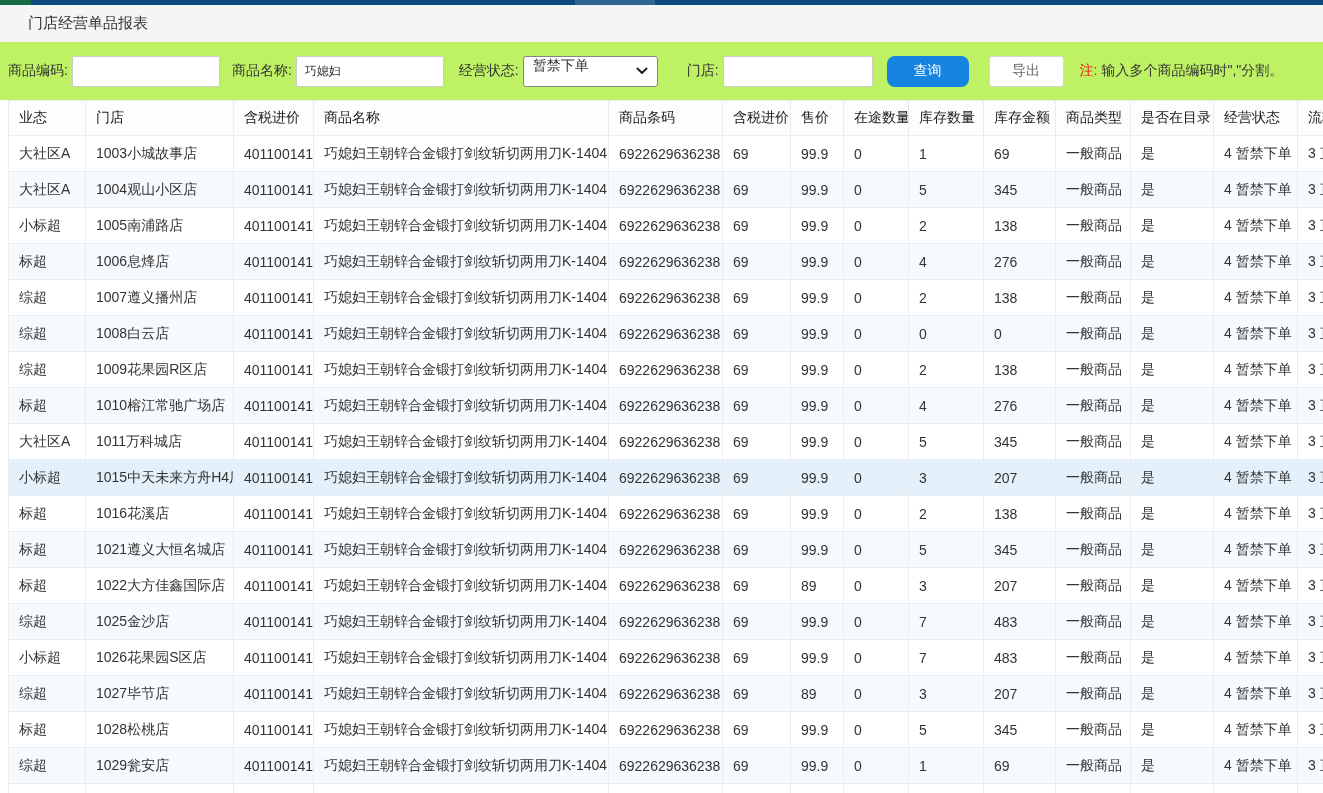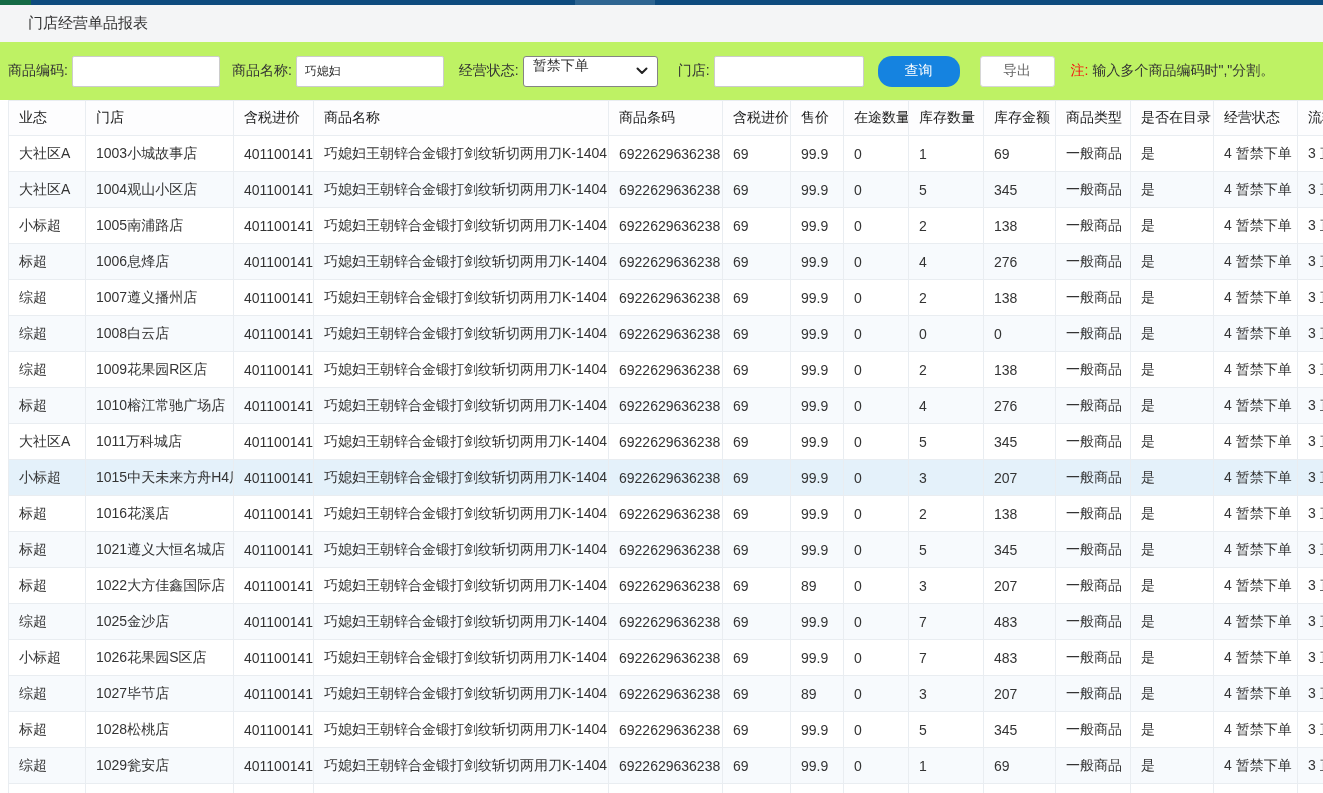--- a/index.html
+++ b/index.html
@@ -22,27 +22,27 @@
   
   .filterbar { position:absolute; top:42px; left:0; width:1323px; height:58px;
     background:#bef264; display:flex; align-items:center; padding-left:8px;
     font-size:14px; color:#333; white-space:nowrap; }
   .filterbar label { margin-right:4px; }
   .f-input { width:148px; height:31px; border:1px solid #ccc; border-radius:2px;
     padding:0 8px; font-size:12px; color:#333; outline:none;
     font-family:"Liberation Sans","DejaVu Sans",sans-serif; }
   .lbl-name { margin-left:12px; margin-right:9px; }
   .lbl-status { margin-left:15px; margin-right:9px; }
-  .lbl-store { margin-left:20px; margin-right:5px; }
+  .lbl-store { margin-left:29px; margin-right:5px; }
   .select-box { width:135px; height:31px; border:1px solid #848484; border-radius:3px;
     display:inline-flex; justify-content:space-between;
     padding:0 9px; cursor:default; background:#fff; }
   .select-box .chev { display:flex; align-items:center; }
   .store-input { width:150px; }
-  .btn-primary { margin-left:14px; width:82px; height:31px; border:none; border-radius:14px;
+  .btn-primary { margin-left:14px; width:82px; height:31px; border:none; border-radius:8px;
     background:var(--primary-btn,#1583e0); color:#fff; font-size:14px; cursor:pointer;
     font-family:"Liberation Sans","DejaVu Sans",sans-serif; }
   .btn-default { margin-left:20px; width:75px; height:31px; border:1px solid #d6d6d6;
     border-radius:3px; background:#fff; color:#666; font-size:14px; cursor:pointer;
     font-family:"Liberation Sans","DejaVu Sans",sans-serif; }
   .note { margin-left:16px; font-size:14px; }
   .note .pfx { color:var(--note-red,#f50f0f); margin-right:4px; }
   .note .txt { color:#333; }
 
   

